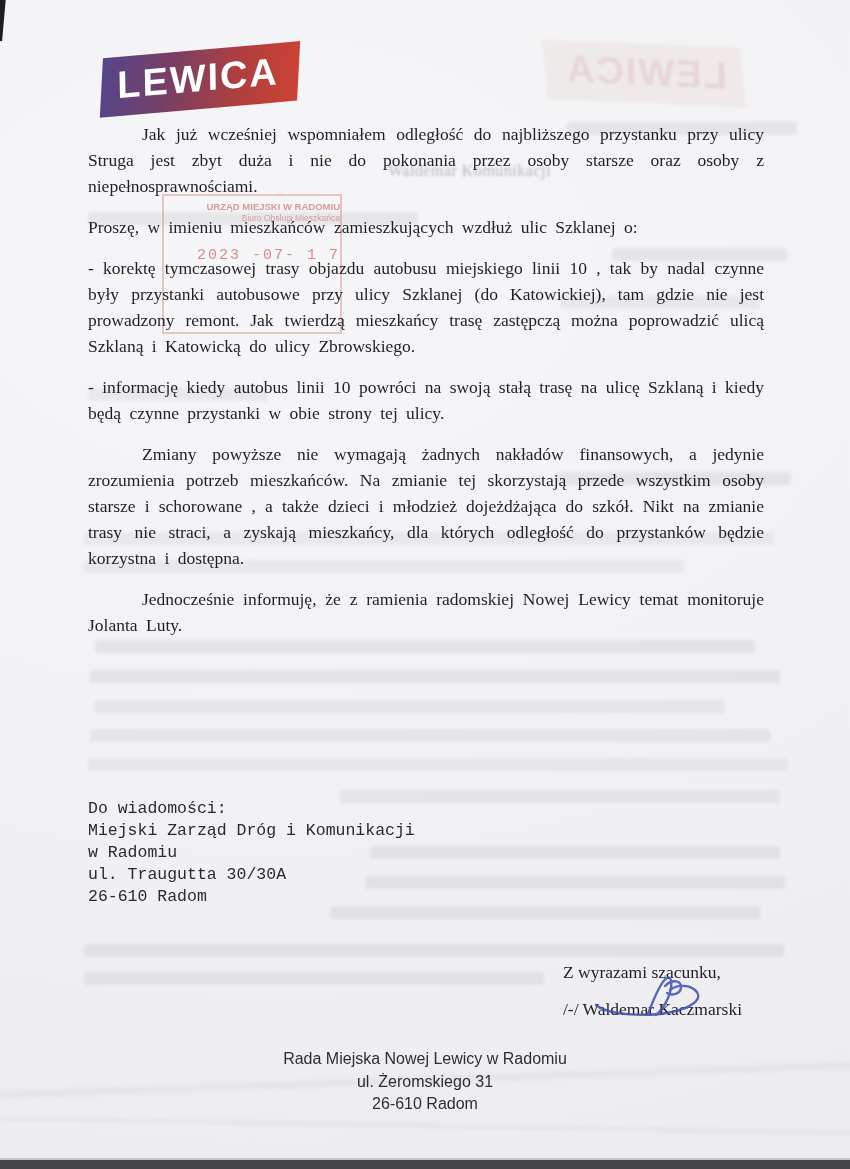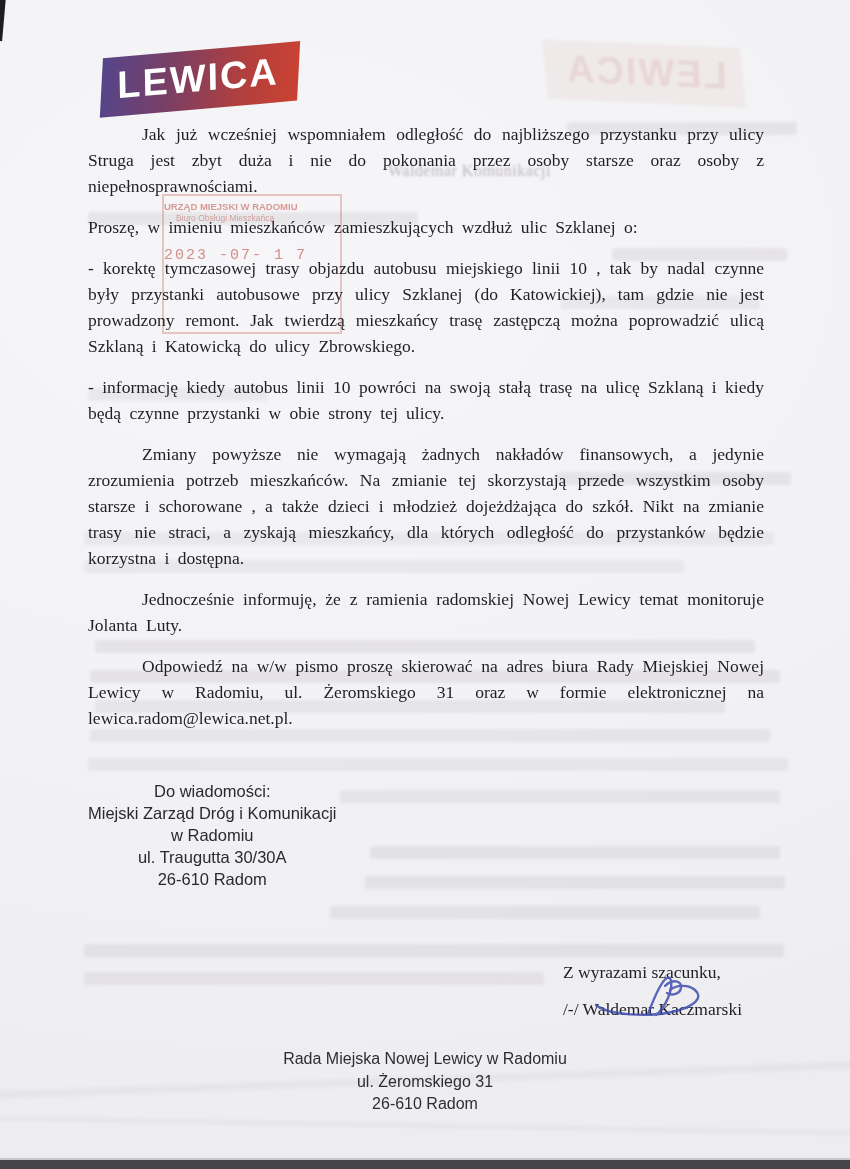--- a/index.html
+++ b/index.html
@@ -26,36 +26,36 @@
     font-family:"Liberation Sans", sans-serif; font-weight:bold; font-size:38px; letter-spacing:2px; }
 
   
   .ghost-logo { position:absolute; left:545px; top:44px; transform:rotate(2.5deg) scaleX(-1);
     z-index:1; opacity:.5; filter:blur(1.2px); }
   .ghost-logo .logo-box { background:rgba(206,160,150,0.22); }
   .ghost-logo .logo-box span { color:rgba(195,125,112,0.38); }
   .ghost-name { position:absolute; left:388px; top:162px; z-index:1; color:rgba(95,88,100,0.38);
     font-size:16px; filter:blur(0.8px); letter-spacing:0.5px; }
   .stamp { position:absolute; left:162px; top:194px; width:176px; height:136px; z-index:1;
-    border:2px solid rgba(192,85,74,0.30); filter:blur(0.6px); text-align:left;
+    border:2px solid rgba(192,85,74,0.30); filter:blur(0.6px); text-align:right;
     font-family:"Liberation Sans", sans-serif; }
   .stamp-l1 { margin-top:5px; font-size:9.5px; font-weight:bold; color:rgba(190,78,68,0.55); }
   .stamp-l2 { margin-top:1px; font-size:8.5px; color:rgba(190,78,68,0.48);padding-left:12px; }
   .stamp-date { margin-top:24px; font-size:15px; letter-spacing:2px; color:rgba(186,72,62,0.60);font-family:Liberation Mono, monospace; }
   .smudge { position:absolute; height:13px; background:#6f6b78; border-radius:2px;
     filter:blur(1.8px); z-index:1; }
 
   
   .body-text { position:absolute; left:88px; width:676px; top:121px; z-index:2;
     font-size:17.5px; line-height:26px; color:#1f1f24; text-align:justify; word-spacing:4px; }
   .body-text p { margin:0 0 15px 0; }
   .body-text p.indent { text-indent:54px; }
 
-  .cc-block { position:absolute; left:88px; top:780px; z-index:2;
-    font-family:Liberation Sans, sans-serif; font-size:16.5px; line-height:22px; color:#2a2a2e;text-align:center; }
+  .cc-block { position:absolute; left:88px; top:798px; z-index:2;
+    font-family:Liberation Mono, monospace; font-size:16.5px; line-height:22px; color:#2a2a2e; }
 
   .signoff { position:absolute; right:108px; top:962px; width:200px; text-align:center; z-index:2;
     font-size:17.5px; color:#1f1f24; }
   .signoff .signer { margin-top:16px; white-space:nowrap;text-align:right; }
   .signature-svg { position:absolute; left:588px; top:974px; z-index:3; opacity:.85; }
 
   .footer { position:absolute; left:0; right:0; top:1048px; text-align:center; z-index:2;
     font-family:"Liberation Sans", sans-serif; font-size:16px; line-height:22.5px; color:#2e2e32; }
 </style>
 </head>
@@ -102,21 +102,20 @@
     </div>
   </div>
 
   <div class="body-text">
     <p class="indent">Jak już wcześniej wspomniałem odległość do najbliższego przystanku przy ulicy Struga jest zbyt duża i nie do pokonania przez osoby starsze oraz osoby z niepełnosprawnościami.</p>
     <p>Proszę, w imieniu mieszkańców zamieszkujących wzdłuż ulic Szklanej o:</p>
     <p>- korektę tymczasowej trasy objazdu autobusu miejskiego linii 10 , tak by nadal czynne były przystanki autobusowe przy ulicy Szklanej (do Katowickiej), tam gdzie nie jest prowadzony remont. Jak twierdzą mieszkańcy trasę zastępczą można poprowadzić ulicą Szklaną i Katowicką do ulicy Zbrowskiego.</p>
     <p>- informację kiedy autobus linii 10 powróci na swoją stałą trasę na ulicę Szklaną i kiedy będą czynne przystanki w obie strony tej ulicy.</p>
     <p class="indent">Zmiany powyższe nie wymagają żadnych nakładów finansowych, a jedynie zrozumienia potrzeb mieszkańców. Na zmianie tej skorzystają przede wszystkim osoby starsze i schorowane , a także dzieci i młodzież dojeżdżająca do szkół. Nikt na zmianie trasy nie straci, a zyskają mieszkańcy, dla których odległość do przystanków będzie korzystna i dostępna.</p>
     <p class="indent">Jednocześnie informuję, że z ramienia radomskiej Nowej Lewicy temat monitoruje Jolanta Luty.</p>
-    <p class="indent">Odpowiedź na w/w pismo proszę skierować na adres biura Rady Miejskiej Nowej Lewicy w Radomiu, ul. Żeromskiego 31 oraz w formie elektronicznej na lewica.radom@lewica.net.pl.</p>
   </div>
 
   <div class="cc-block">
     <div>Do wiadomości:</div>
     <div>Miejski Zarząd Dróg i Komunikacji</div>
     <div>w Radomiu</div>
     <div>ul. Traugutta 30/30A</div>
     <div>26-610 Radom</div>
   </div>
 

